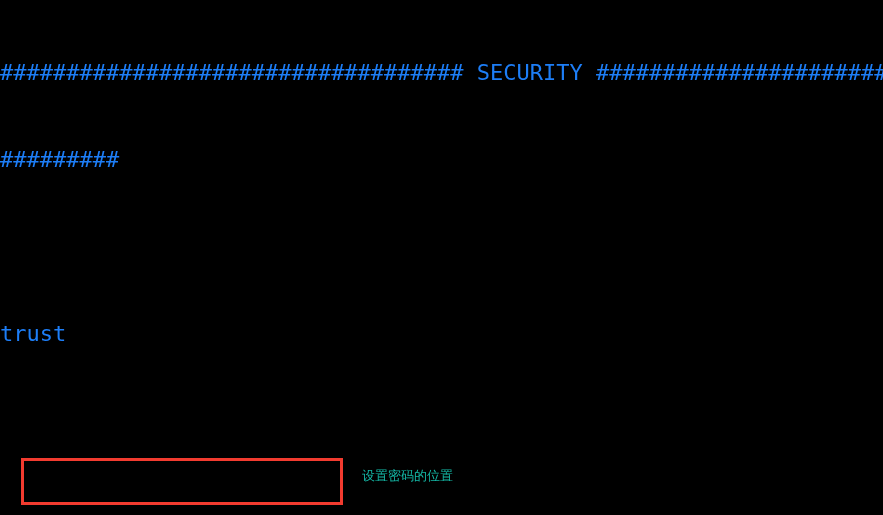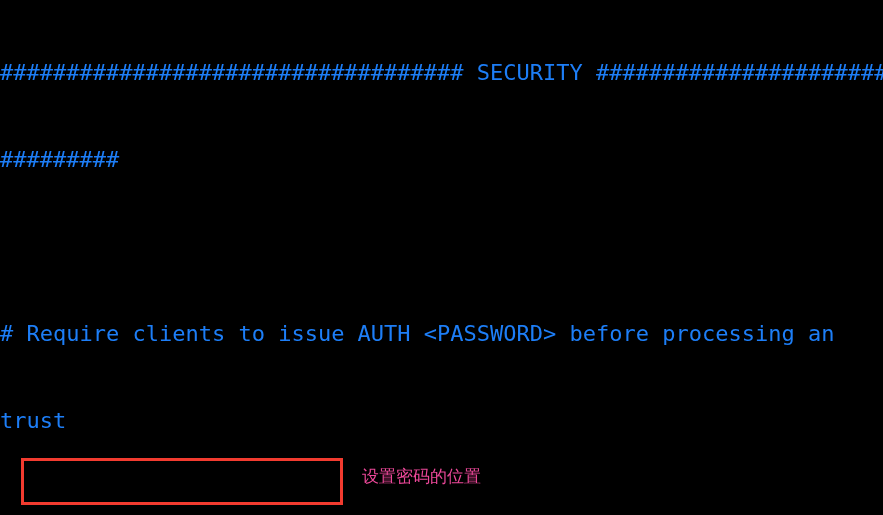--- a/index.html
+++ b/index.html
@@ -45,37 +45,36 @@
     height: 47px;
     border: 3px solid #f23b2f;
     box-sizing: border-box;
     background: transparent;
     pointer-events: none;
   }
   #annotation-note {
     position: absolute;
     left: 362px;
     top: 466px;
-    font-family: Liberation Sans, sans-serif;
-    font-size: 17px;
+    font-family: Liberation Mono, monospace;
+    font-size: 13px;
     line-height: 22px;
-    color: #ec4899;
+    color: #14b8a6;
     white-space: pre;
   }
 </style>
 </head>
 <body>
 
 <div id="screen">
 
   <div id="terminal">
     <span class="tline">################################### SECURITY ###################################</span>
     <span class="tline">#########</span>
     <span class="tline blank"></span>
-    <span class="tline"># Require clients to issue AUTH &lt;PASSWORD&gt; before processing an</span>
     <span class="tline">trust</span>
     
     
     
     
     
     
     
     
     

